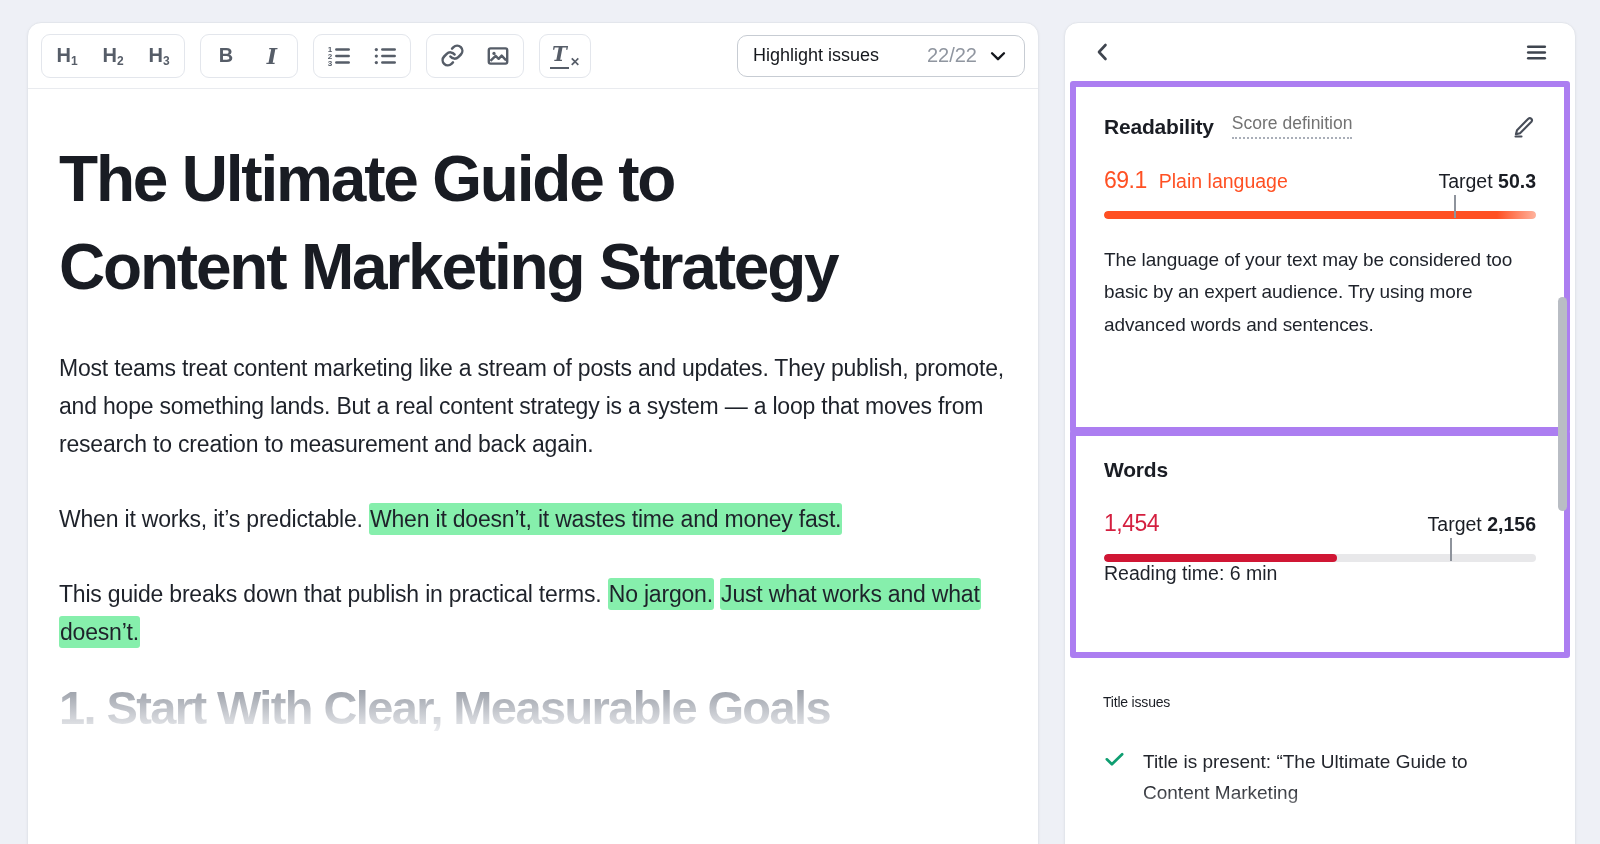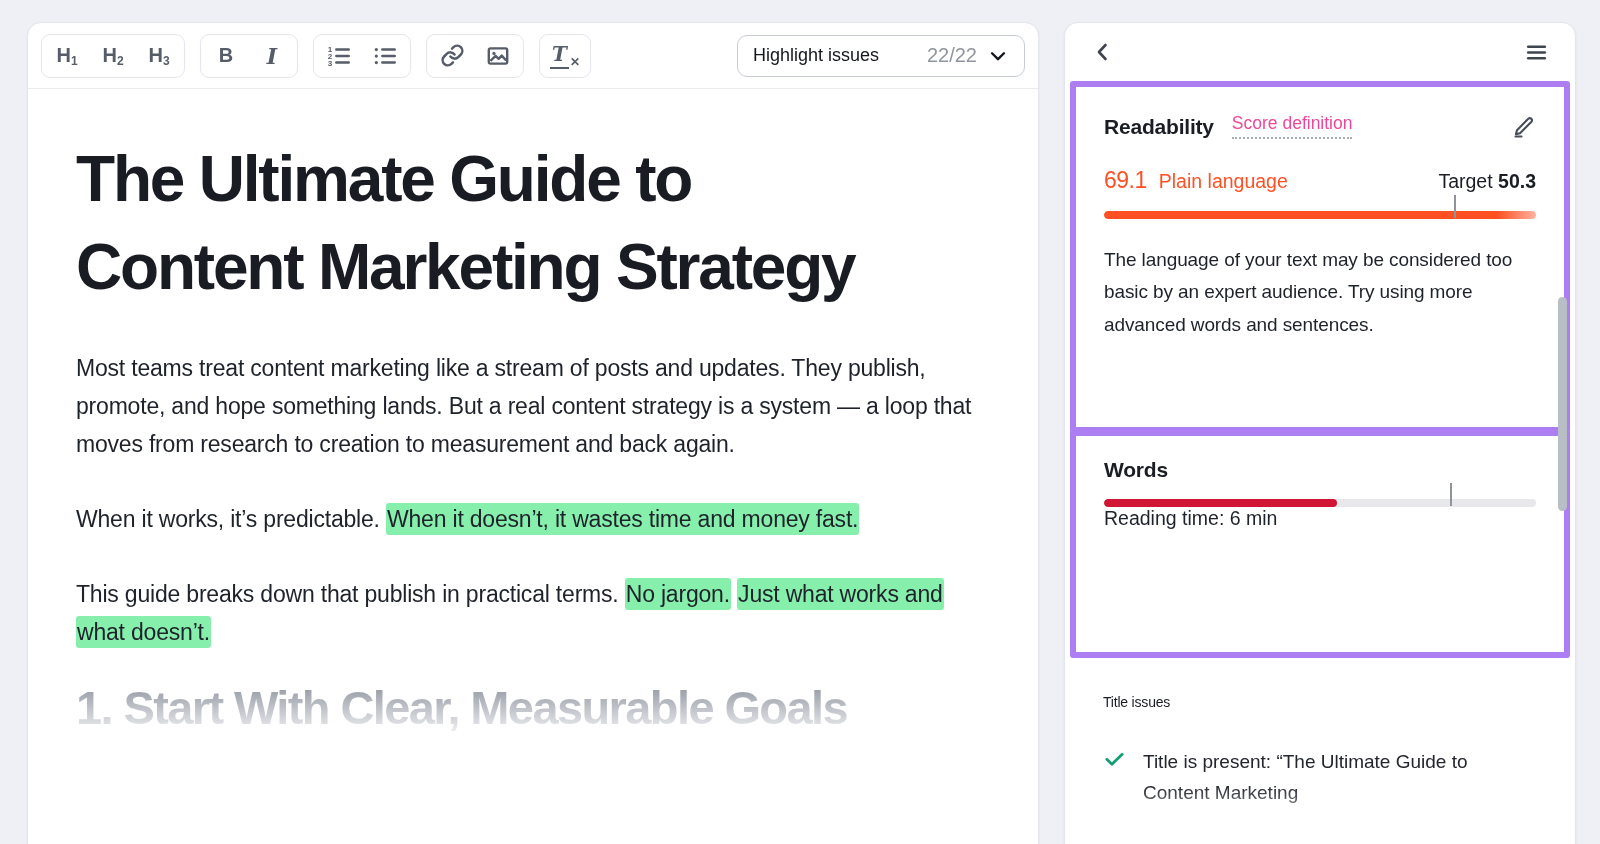--- a/index.html
+++ b/index.html
@@ -42,21 +42,21 @@
   .tx-x { font-size: 12px; font-weight: 700; align-self: flex-end; margin-bottom: 6px; margin-left: 1px; }
   .hl-control {
     margin-left: auto;
     width: 288px; height: 42px;
     border: 1.6px solid #c7ccd3; border-radius: 10px;
     display: flex; align-items: center; gap: 10px;
     padding: 0 15px; background: #fff; cursor: pointer;
   }
   .hl-label { font-size: 18px; color: #14171c; }
   .hl-count { margin-left: auto; font-size: 20px; color: #9096a0; }
-  .doc { padding: 24px 48px 0; }
+  .doc { padding: 24px 31px 0; }
   .doc-title {
     font-size: 64px; line-height: 1.38; font-weight: 700;
     letter-spacing: -2.2px; color: #191c23;
     max-width: 810px; margin-top: 22px;
     outline: none;
   }
   .doc p {
     font-size: 23px; line-height: 1.66; color: #1e222a;
     max-width: 952px; margin-top: 37px; letter-spacing: -0.2px;
   }
@@ -83,21 +83,21 @@
   .icon-btn { display: flex; align-items: center; justify-content: center; cursor: pointer; color: #3f454f; }
   .purple-stack { margin: 0 5px; }
   .pcard { border: 6px solid #ac7ef1; background: #fff; border-radius: 3px; overflow: hidden; }
   .pcard.readability-card { height: 352px; }
   .pcard.words-card { height: 228px; margin-top: -3px; }
   .card-inner { padding: 26px 28px 0; }
   .words-card .card-inner { padding-top: 22px; }
   .card-head { display: flex; align-items: flex-end; }
   .card-title { font-size: 21px; font-weight: 700; color: #1a1d24; letter-spacing: -0.2px; }
   .score-def {
-    margin-left: 18px; font-size: 17.5px; color: #ec4899;
+    margin-left: 18px; font-size: 17.5px; color: #737373;
     border-bottom: 2px dotted #a9aeb8; padding-bottom: 3px; cursor: pointer;
   }
   .edit-btn { margin-left: auto; color: #474d58; cursor: pointer; }
   .metric-row { display: flex; align-items: baseline; margin-top: 28px; }
   .metric-value { font-size: 23px; letter-spacing: -0.5px; }
   .metric-level { font-size: 19.5px; margin-left: 12px; }
   .readability-card .metric-value, .readability-card .metric-level { color: #ff5023; }
   .words-card .metric-value { color: #d41f3f; }
   .target { margin-left: auto; font-size: 19.5px; color: #1a1d24; }
   .target b { font-weight: 700; }
@@ -270,20 +270,24 @@
         </div>
         <p class="card-desc">The language of your text may be considered too basic by an expert audience. Try using more advanced words and sentences.</p>
       </div>
     </div>
 
     <div class="pcard words-card">
       <div class="card-inner">
         <div class="card-head">
           <span class="card-title">Words</span>
         </div>
+        <div class="metric-row">
+          <span class="metric-value">1,454</span>
+          <span class="target"><span>Target</span>&nbsp;<b>2,156</b></span>
+        </div>
         <div class="bar-wrap">
           <div class="bar-track" style="background: rgb(232, 232, 234);">
               <div class="bar-fill" style="width: 54%; background: rgb(208, 22, 52);"></div>
             </div>
           <div class="bar-tick" style="left: 80%;"></div>
         </div>
         <p class="reading-time">Reading time: 6 min</p>
       </div>
     </div>
   </div>

